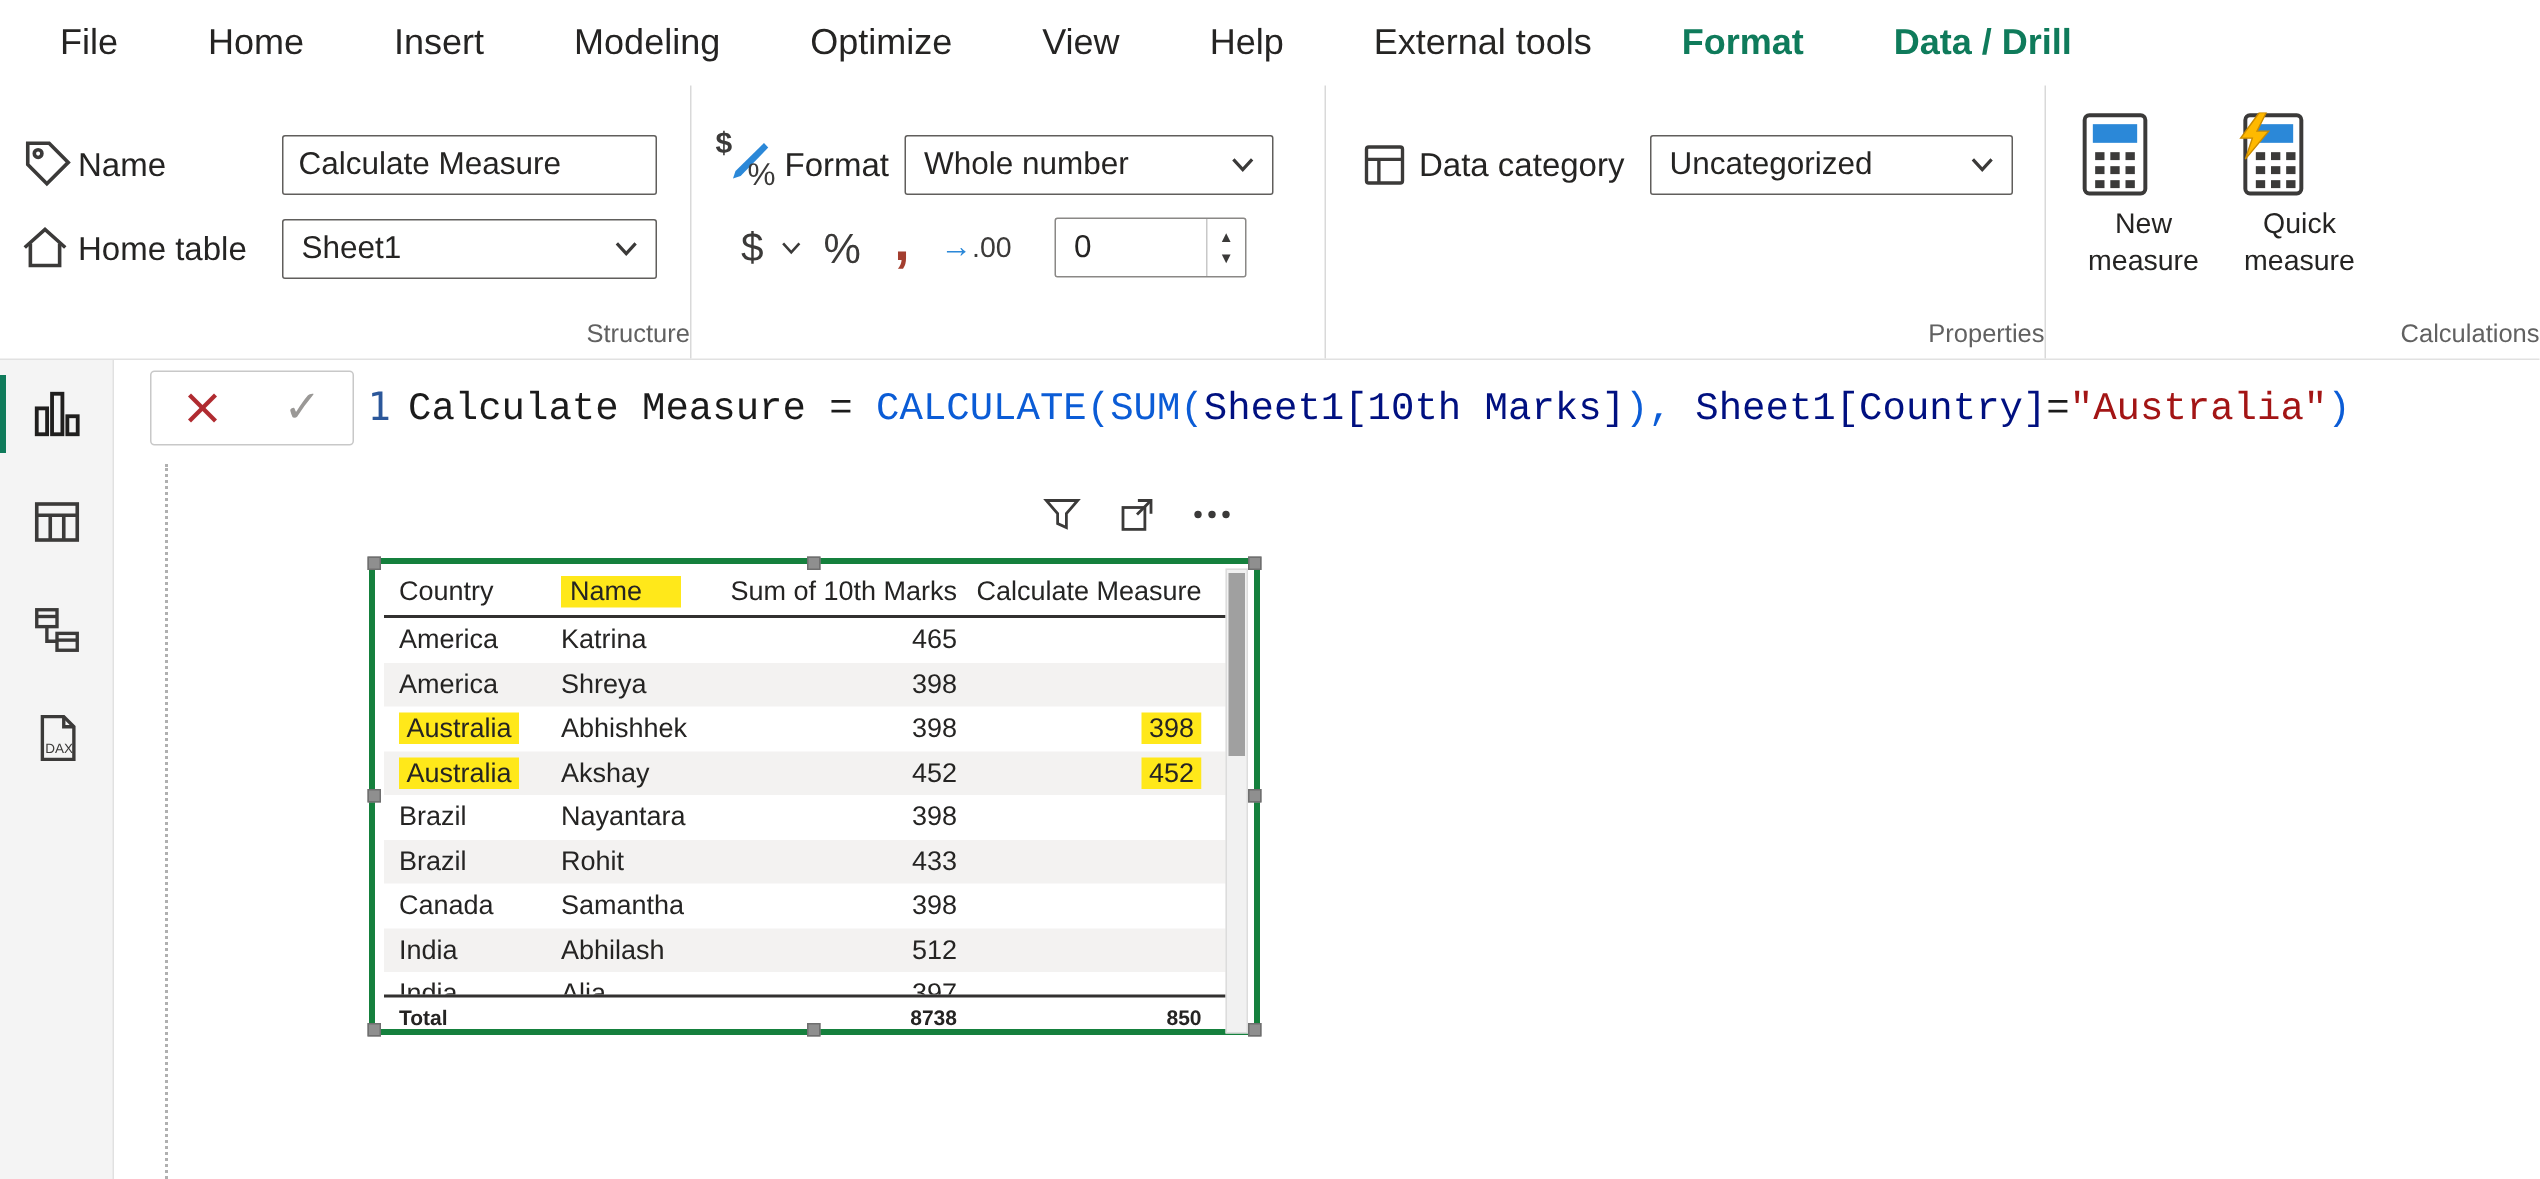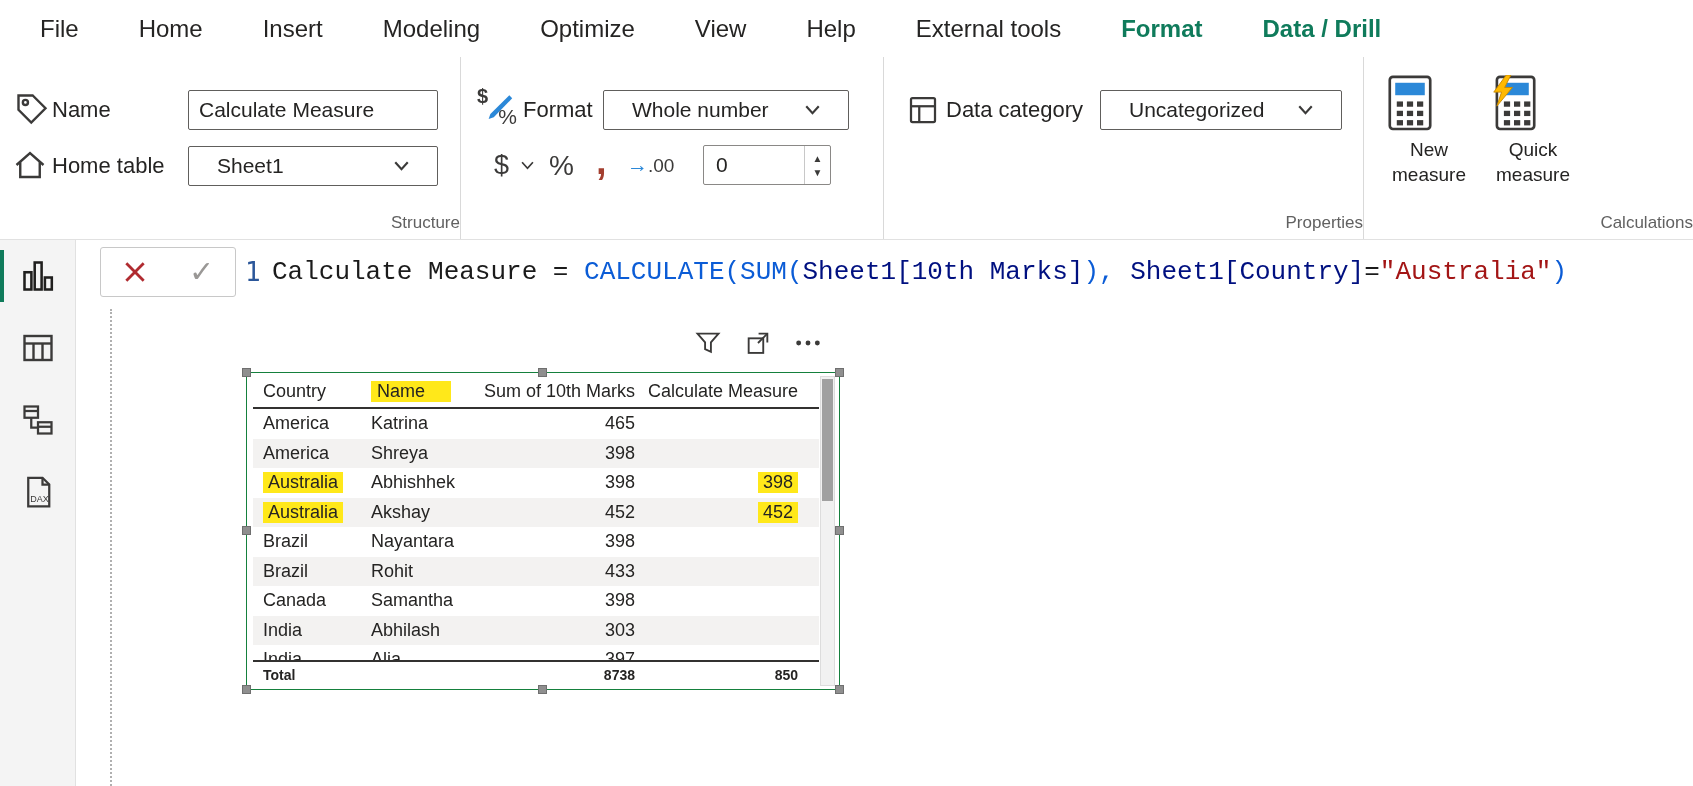--- a/index.html
+++ b/index.html
@@ -18,21 +18,21 @@
   .g-structure { left:0; width:461px; }
   .g-formatting { left:461px; width:423px; }
   .g-properties { left:884px; width:480px; }
   .g-calculations { left:1364px; width:329px; border-right:none; }
   .glabel { position:absolute; bottom:6px; left:0; width:100%; text-align:right; font-size:17px; color:#616161; }
   .rlabel { position:absolute; font-size:22px; color:#252423; height:40px; line-height:40px; white-space:nowrap; }
   .ric { position:absolute; width:36px; height:36px; }
   .ric svg { width:100%; height:100%; }
   .rinput, .rselect { position:absolute; height:40px; border:1.5px solid #605e5c; border-radius:2px; background:#fff; font-size:21px; color:#252423; }
   .rinput { padding:0 10px; font-family:"Liberation Sans", sans-serif; }
-  .rselect { display:flex; align-items:center; justify-content:space-between; padding:0 28px; cursor:pointer; }
+  .rselect { display:flex; align-items:center; justify-content:space-between; padding:0 12px; cursor:pointer; }
   .rselect svg { width:15px; height:10px; flex:0 0 auto; }
 
   
   .tag-ic   { left:14px; top:34px; }
   .lbl-name { left:52px; top:33px; }
   .name-input { left:188px; top:33px; width:250px; }
   .home-ic  { left:12px; top:90px; }
   .lbl-hometable { left:52px; top:89px; }
   .hometable-select { left:188px; top:89px; width:250px; }
 
@@ -81,21 +81,21 @@
   .side-item.active::before { content:""; position:absolute; left:0; top:10px; width:4px; height:52px; background:var(--accent); }
 
   
   .canvas { position:absolute; top:305px; left:76px; width:1617px; height:481px; background:#fff; }
   .guide { position:absolute; left:34px; top:4px; bottom:0; width:0; border-left:2px dotted #b0b0b0; }
 
   .vtoolbar { position:absolute; left:618px; top:24px; display:flex; gap:22px; align-items:center; }
   .vt-ic { width:28px; height:28px; cursor:pointer; }
   .vt-ic svg { width:100%; height:100%; }
 
-  .visual { position:absolute; left:170px; top:67px; width:594px; height:318px; border:1px solid #15803d; background:#fff; }
+  .visual { position:absolute; left:170px; top:67px; width:594px; height:318px; border:4px solid #15803d; background:#fff; }
   .handle { position:absolute; width:9px; height:9px; background:#8f8f8f; border:1px solid #6f6f6f; }
   .h-tl{left:-5px;top:-5px} .h-tc{left:50%;margin-left:-5px;top:-5px} .h-tr{right:-5px;top:-5px}
   .h-ml{left:-5px;top:50%;margin-top:-5px} .h-mr{right:-5px;top:50%;margin-top:-5px}
   .h-bl{left:-5px;bottom:-5px} .h-bc{left:50%;margin-left:-5px;bottom:-5px} .h-br{right:-5px;bottom:-5px}
 
   .tbl { position:absolute; left:6px; top:3px; width:566px; }
   .cell { flex:0 0 auto; overflow:hidden; white-space:nowrap; }
   .col0 { width:118px; padding-left:10px; }
   .col1 { width:102px; }
   .col2 { width:162px; text-align:right; }
@@ -376,21 +376,21 @@
           </div>
           <div class="trow">
             <div class="cell col0"><span>Canada</span></div>
             <div class="cell col1"><span>Samantha</span></div>
             <div class="cell col2"><span>398</span></div>
             <div class="cell col3"><span></span></div>
           </div>
           <div class="trow">
             <div class="cell col0"><span>India</span></div>
             <div class="cell col1"><span>Abhilash</span></div>
-            <div class="cell col2"><span>303</span></div>
+            <div class="cell col2"><span>512</span></div>
             <div class="cell col3"><span></span></div>
           </div>
           <div class="trow">
             <div class="cell col0"><span>India</span></div>
             <div class="cell col1"><span>Alia</span></div>
             <div class="cell col2"><span>397</span></div>
             <div class="cell col3"><span></span></div>
           </div>
         </div>
       <div class="tfoot">

